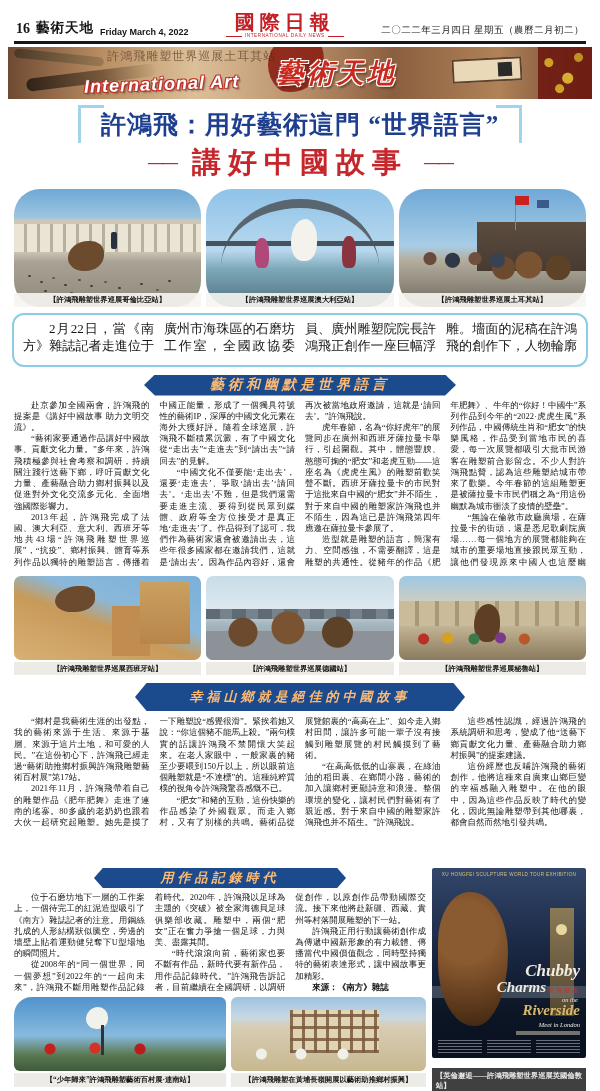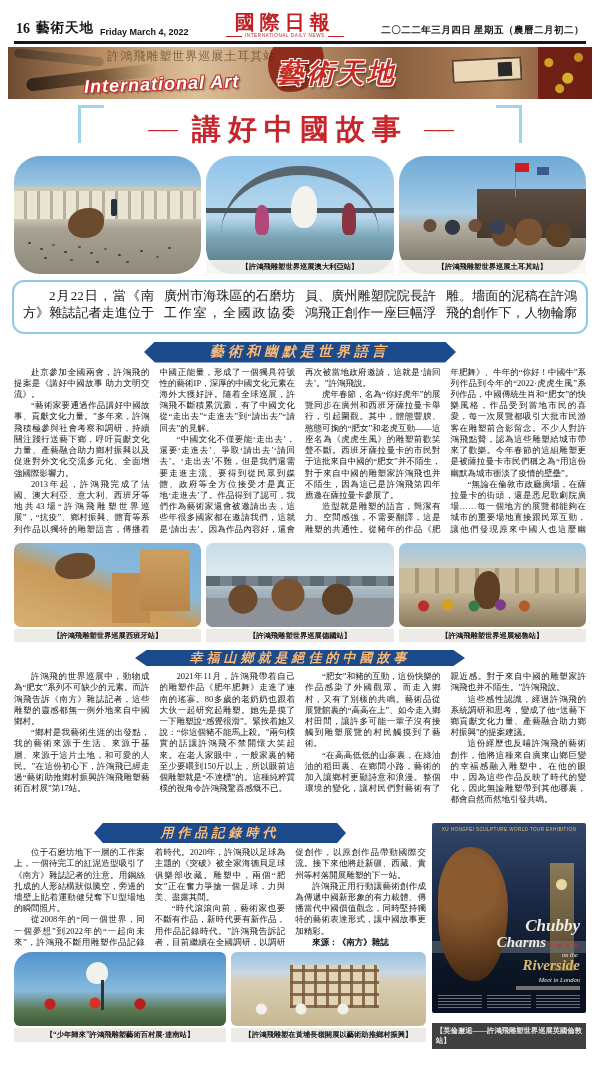--- a/index.html
+++ b/index.html
@@ -11,21 +11,21 @@
   .mh{ display:flex; justify-content:space-between; align-items:flex-end; padding:10px 16px 2px; }
   .mh-left{ display:flex; align-items:flex-end; gap:6px; }
   .mh-pg{ font-size:14px; font-weight:900; }
   .mh-sec{ font-size:13.5px; font-weight:900; letter-spacing:1px; }
   .mh-den{ font-size:9px; font-weight:700; font-family:"Liberation Sans",sans-serif; }
   .mh-center{ text-align:center; line-height:1; transform:translateY(2px); }
   .mh-paper{ font-size:20px; color:#c32026; font-weight:900; letter-spacing:5px; }
   .mh-sub{ display:flex; align-items:center; gap:3px; margin-top:2px; }
   .mh-sub span{ font-size:4.6px; color:#c32026; letter-spacing:.6px; font-family:"Liberation Sans",sans-serif; white-space:nowrap; }
   .hl{ width:16px; height:1px; background:#c32026; }
-  .mh-right{ font-size:9.5px; font-weight:700; letter-spacing:.5px; }
+  .mh-right{ font-size:9.5px; font-weight:400; letter-spacing:.5px; }
   .rule{ height:3px; background:#161616; margin:2px 14px 0; }
 
   
   .banner{ position:relative; height:52px; margin:3px 8px 0; overflow:hidden;
     background:linear-gradient(90deg,#6e4a32 0%,#b98d62 16%,#dcc09a 32%,#b9906a 50%,#8a5f40 66%,#b08258 84%,#6e4530 100%); }
   .brush{ position:absolute; left:3%; top:46%; width:130px; height:13px; border-radius:7px;
     background:linear-gradient(90deg,#2e2218,#7a5a3c 60%,#caa87c); transform:rotate(-7deg); }
   .brush2{ position:absolute; left:1%; top:12%; width:90px; height:9px; border-radius:5px;
     background:linear-gradient(90deg,#4a3826,#9a7a54); transform:rotate(6deg); }
   .seal{ position:absolute; left:44.5%; top:-14px; width:64px; height:64px; border-radius:50%;
@@ -123,21 +123,21 @@
   .introbox{ margin:6px 12px 0; border:2px solid #8ecbe6; border-radius:12px; padding:5px 9px;
     column-count:4; column-gap:10px; height:54px; overflow:hidden;
     font-size:13px; line-height:1.32; text-align:justify; }
   .introbox p{ margin:0; text-indent:2em; }
 
   
   .sech{ margin:8px auto 0; background:#1b4b8c; color:#fdba74; display:flex; align-items:center; justify-content:center;
     font-weight:700; font-style:italic; letter-spacing:4px;
     clip-path:polygon(0 50%,3.5% 0,96.5% 0,100% 50%,96.5% 100%,3.5% 100%); }
   .sh1{ width:312px; height:21px; font-size:14px; }
-  .sh2{ width:330px; height:16px; font-size:13px; }
+  .sh2{ width:330px; height:28px; font-size:13px; }
   .sh3{ width:252px; height:20px; font-size:13px; margin:0 auto; }
 
   
   .cols{ font-size:8.5px; line-height:1.32; text-align:justify; overflow:hidden; }
   .cols p{ margin:0; text-indent:2em; }
   .cols4{ column-count:4; column-gap:10px; margin:4px 14px 0; }
   .t1{ height:170px; }
   .t2{ height:146px; margin-top:5px; }
   .cols3{ column-count:3; column-gap:10px; height:102px; margin-top:4px; }
   .byline{ font-weight:700; }
@@ -223,35 +223,37 @@
       </div>
     <div class="flowers"></div>
     <div class="ban-wm">許鴻飛雕塑世界巡展土耳其站</div>
     <div class="ban-en">International Art</div>
     <div class="ban-cn">藝術天地</div>
   </div>
 
   <div class="headline">
     <div class="corner c-tl"></div>
     <div class="corner c-tr"></div>
+    <div class="hl1">許鴻飛：用好藝術這門 “世界語言”</div>
     <div class="hl2row">
       <span class="hl-dash">——</span>
       <span class="hl2">講好中國故事</span>
       <span class="hl-dash">——</span>
     </div>
   </div>
 
   <div class="prow r1">
     <figure>
       <div class="art ph-colombia">
         <div class="colonnade"></div>
         <div class="bronze1"></div>
         <div class="man1"></div>
         <div class="pigeons"></div>
       </div>
+      <figcaption>【許鴻飛雕塑世界巡展哥倫比亞站】</figcaption>
     </figure>
     <figure>
       <div class="art ph-australia">
         <div class="arch"></div>
         <div class="deck"></div>
         <div class="whitefig"></div>
         <div class="kid1"></div>
         <div class="kid2"></div>
       </div>
       <figcaption>【許鴻飛雕塑世界巡展澳大利亞站】</figcaption>
@@ -311,21 +313,20 @@
         <div class="crowd"></div>
       </div>
       <figcaption class="gcap">【許鴻飛雕塑世界巡展秘魯站】</figcaption>
     </figure>
   </div>
 
   <div class="sech sh2">
     <span>幸福山鄉就是絕佳的中國故事</span>
   </div>
   <div class="cols cols4 t2">
-    <p>許鴻飛的世界巡展中，動物成為“肥女”系列不可缺少的元素。而許鴻飛告訴《南方》雜誌記者，這些雕塑的靈感都無一例外地來自中國鄉村。</p>
     <p>“鄉村是我藝術生涯的出發點，我的藝術來源于生活、來源于基層、來源于這片土地，和可愛的人民。”在這份初心下，許鴻飛已經走過“藝術助推鄉村振興許鴻飛雕塑藝術百村展”第17站。</p>
     <p>2021年11月，許鴻飛帶着自己的雕塑作品《肥年肥舞》走進了連南的瑤寨。80多歲的老奶奶也跟着大伙一起研究起雕塑。她先是摸了一下雕塑說“感覺很滑”。緊挨着她又說：“你這個豬不能馬上殺。”兩句樸實的話讓許鴻飛不禁開懷大笑起來。在老人家眼中，一般家裏的豬至少要喂到150斤以上，所以眼前這個雕塑就是“不達標”的。這種純粹質樸的視角令許鴻飛驚喜感慨不已。</p>
     <p>“肥女”和豬的互動，這份快樂的作品感染了外國觀眾。而走入鄉村，又有了別樣的共鳴。藝術品從展覽館裏的“高高在上”、如今走入鄉村田間，讓許多可能一輩子沒有接觸到雕塑展覽的村民觸摸到了藝術。</p>
     <p>“在高高低低的山寨裏，在綠油油的稻田裏、在鄉間小路，藝術的加入讓鄉村更顯詩意和浪漫。整個環境的變化，讓村民們對藝術有了親近感。對于來自中國的雕塑家許鴻飛也并不陌生。”許鴻飛說。</p>
     <p>這些感性認識，經過許鴻飛的系統調研和思考，變成了他“送藝下鄉貢獻文化力量、產藝融合助力鄉村振興”的提案建議。</p>
     <p>這份經歷也反哺許鴻飛的藝術創作，他將這種來自廣東山鄉巨變的幸福感融入雕塑中。在他的眼中，因為這些作品反映了時代的變化，因此無論雕塑帶到其他哪裏，都會自然而然地引發共鳴。</p>
 
   </div>
 
   <div class="bottom">

